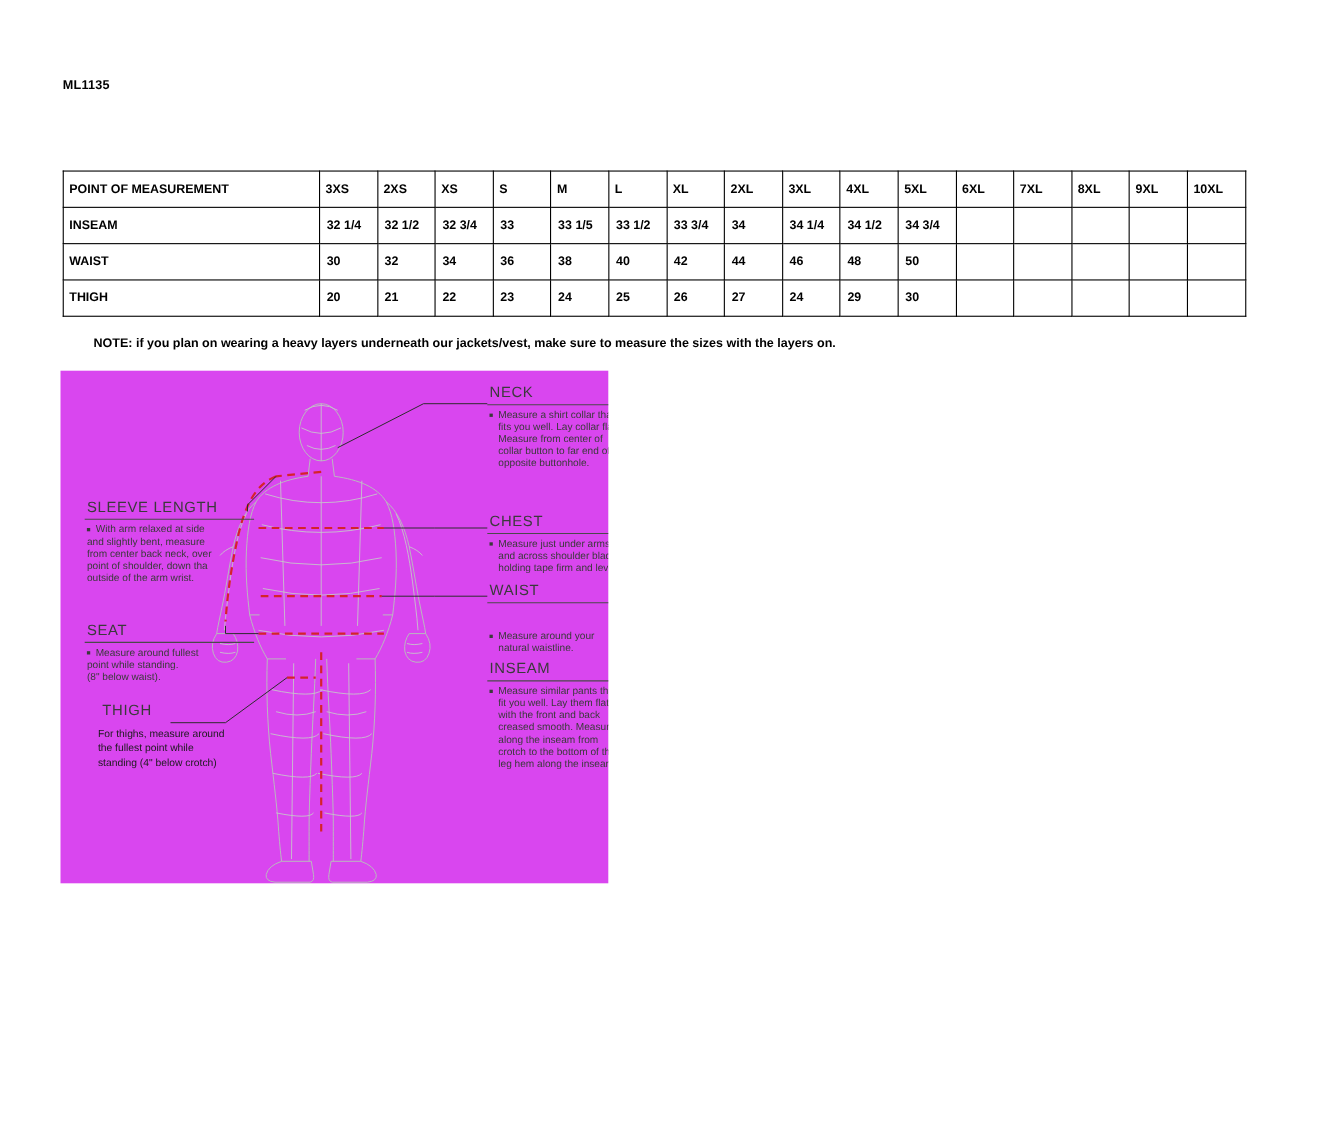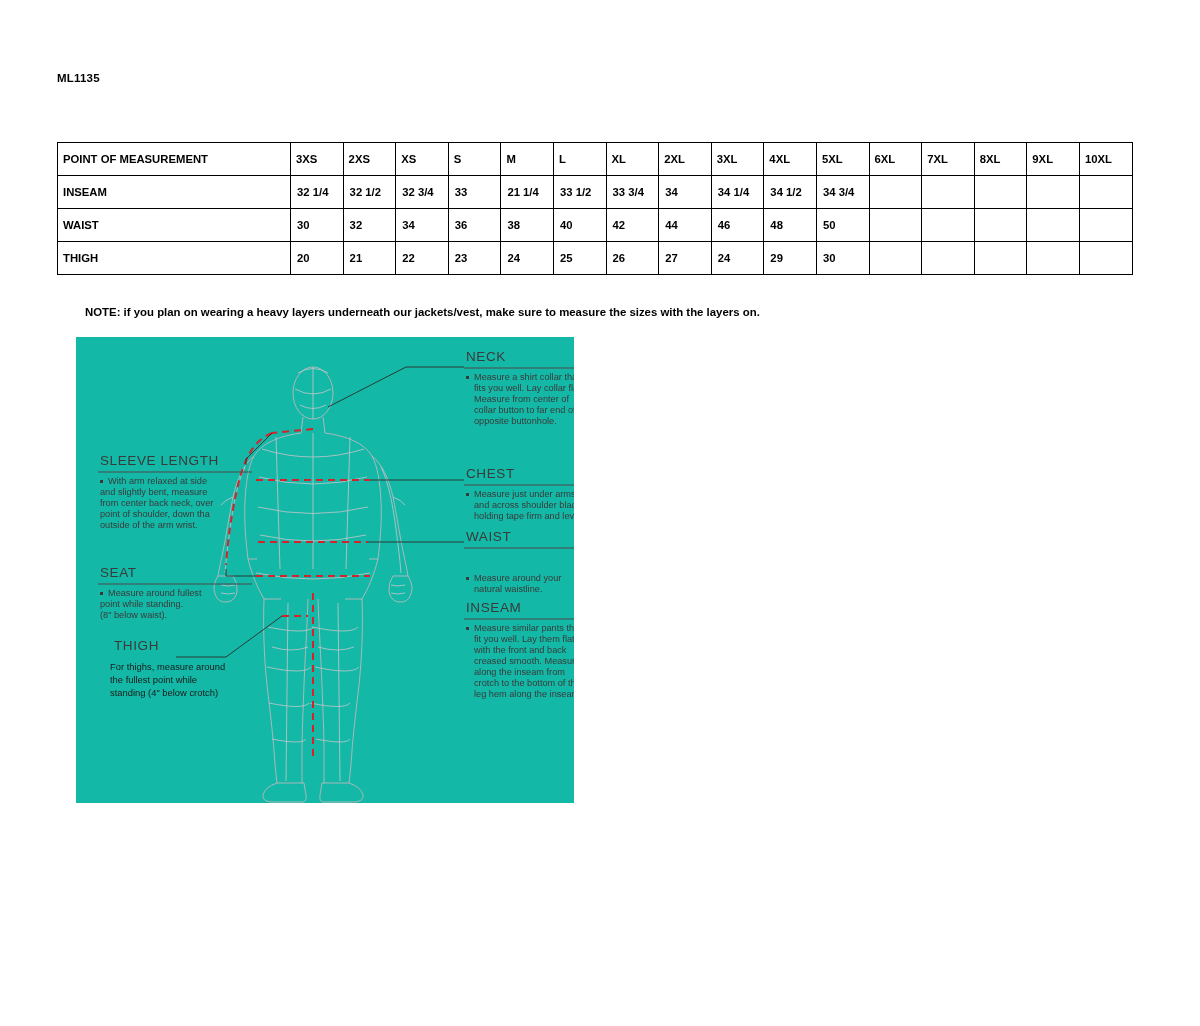--- a/index.html
+++ b/index.html
@@ -29,21 +29,21 @@
     top: 72px;
     font-size: 11.5px;
     font-weight: bold;
     letter-spacing: 0.2px;
   }
 
   
   table.size-table {
     position: absolute;
     left: 57px;
-    top: 142px;
+    top: 155px;
     border-collapse: collapse;
     table-layout: fixed;
     width: 1049px;
     padding-left: 40px;
   }
   table.size-table td, table.size-table th {
     border: 1px solid #000000;
     font-size: 11.3px;
     font-weight: bold;
     height: 33px;
@@ -75,25 +75,25 @@
     left: 57px;
     top: 306px;
     font-size: 11.4px;
     font-weight: bold;
     margin-left: 28px;
   }
 
   
   .diagram {
     position: absolute;
-    left: 76px;
+    left: 55px;
     top: 337px;
     width: 498px;
     height: 466px;
-    background: #14b8a6;
+    background: #d946ef;
   }
   .diagram svg {
     display: block;
   }
 
   .d-title {
     font-family: "Liberation Sans", sans-serif;
     font-size: 13.5px;
     fill: #3a3a3a;
     letter-spacing: 0.6px;
@@ -166,21 +166,21 @@
         <th class="size-head">10XL</th>
       </tr>
     </thead>
     <tbody>
       <tr>
         <td class="row-label">INSEAM</td>
         <td class="val">32 1/4</td>
         <td class="val">32 1/2</td>
         <td class="val">32 3/4</td>
         <td class="val">33</td>
-        <td class="val">21 1/4</td>
+        <td class="val">33 1/5</td>
         <td class="val">33 1/2</td>
         <td class="val">33 3/4</td>
         <td class="val">34</td>
         <td class="val">34 1/4</td>
         <td class="val">34 1/2</td>
         <td class="val">34 3/4</td>
         <td class="val"></td>
         <td class="val"></td>
         <td class="val"></td>
         <td class="val"></td>

